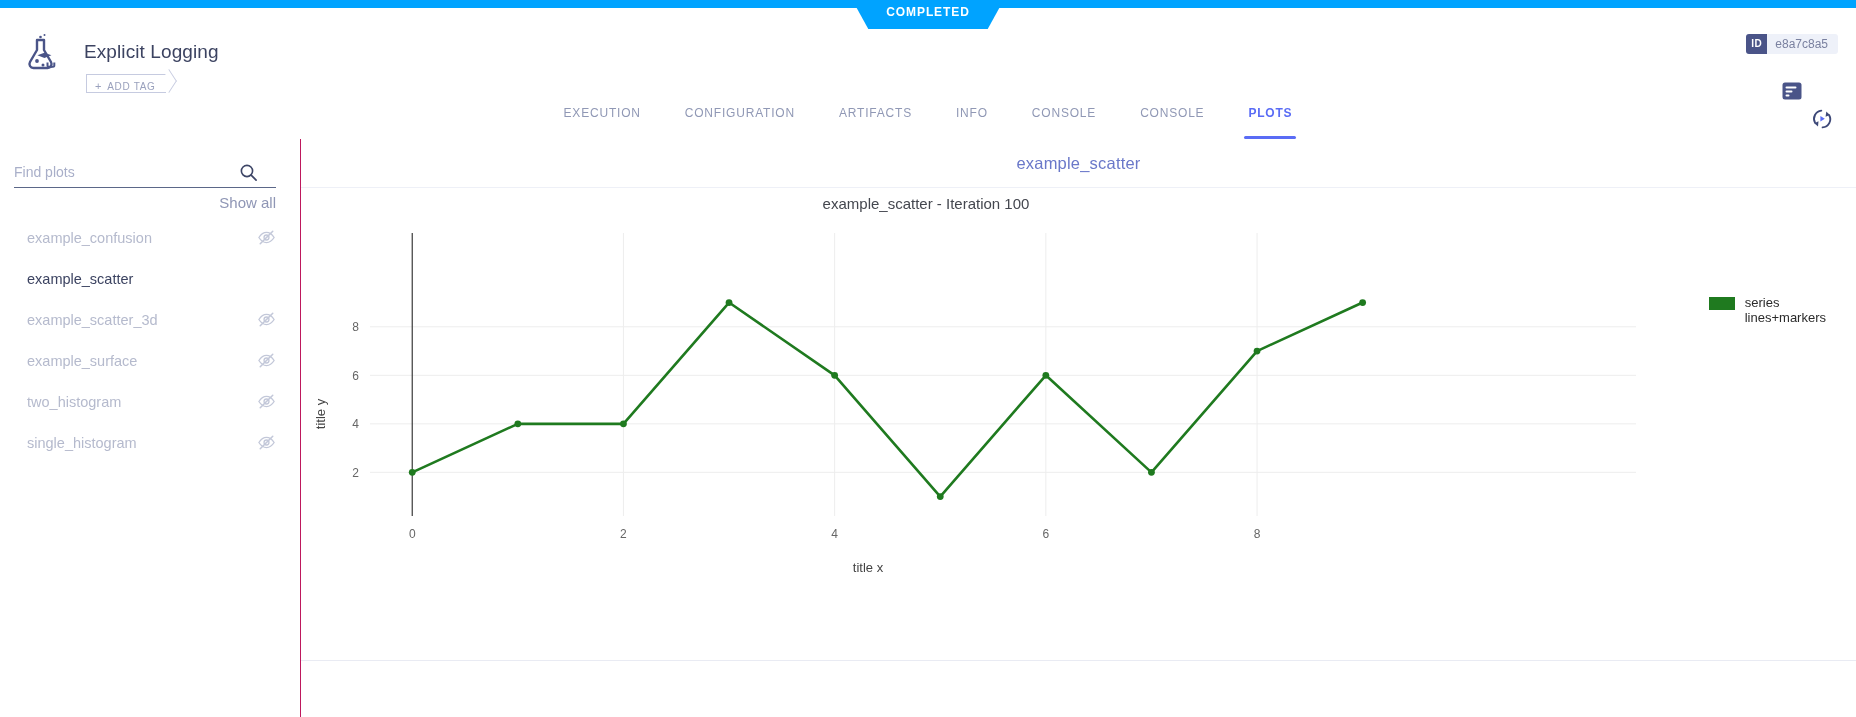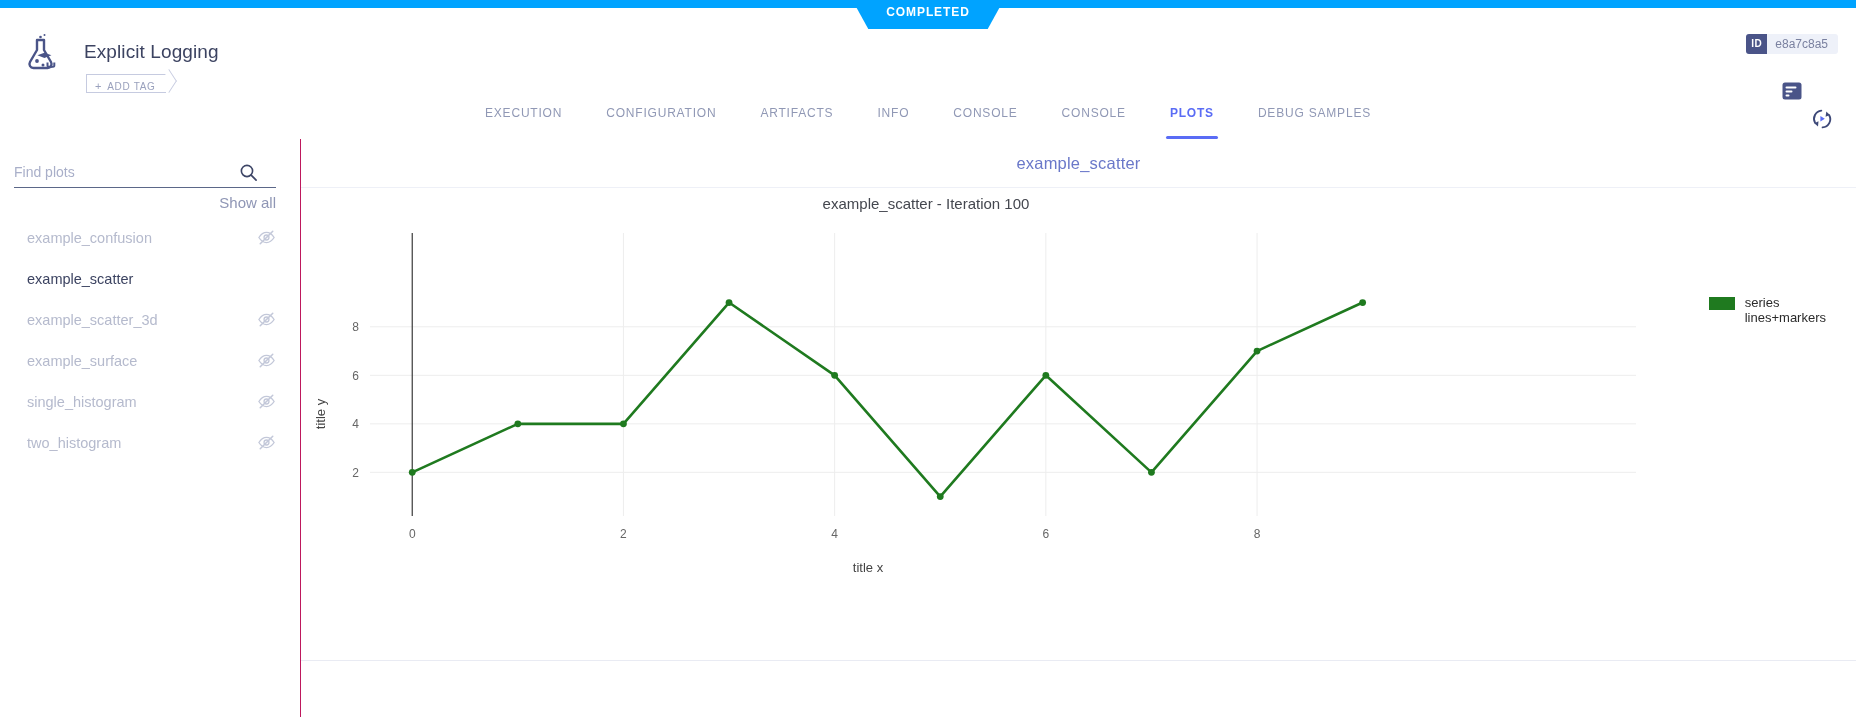--- a/index.html
+++ b/index.html
@@ -349,21 +349,20 @@
 
 <div class="tabbar">
   <div class="tabs">
     <div class="tab">EXECUTION</div>
     <div class="tab">CONFIGURATION</div>
     <div class="tab">ARTIFACTS</div>
     <div class="tab">INFO</div>
     <div class="tab">CONSOLE</div>
     <div class="tab">CONSOLE</div>
     <div class="tab active">PLOTS</div>
-    <div class="tab">DEBUG SAMPLES</div>
   </div>
   <span class="refresh-icon">
     <svg viewBox="0 0 24 24" width="24" height="24" fill="none">
       <path d="M19.2 8.2 A8.2 8.2 0 0 1 12.6 20.4" stroke="#3d4878" stroke-width="1.9" stroke-linecap="round"></path>
       <path d="M5.0 15.6 A8.2 8.2 0 0 1 11.3 3.6" stroke="#3d4878" stroke-width="1.9" stroke-linecap="round"></path>
       <path d="M16.3 4.4 l3.6 3.5 l-4.3 1.9 z" fill="#3d4878"></path>
       <path d="M8.0 19.6 l-3.7 -3.4 l4.2 -2.0 z" fill="#3d4878"></path>
       <path d="M10.4 9.1 l4.4 2.7 l-4.4 2.7 z" fill="#5a6cf5"></path>
     </svg>
   </span>
@@ -416,32 +415,32 @@
       <span class="eye-off">
         <svg viewBox="0 0 20 20" width="19" height="19" fill="none">
           <path d="M2 10 C4.4 6.2 7.1 4.6 10 4.6 C12.9 4.6 15.6 6.2 18 10 C15.6 13.8 12.9 15.4 10 15.4 C7.1 15.4 4.4 13.8 2 10 Z" stroke="currentColor" stroke-width="1.4"></path>
           <circle cx="10" cy="10" r="2.6" stroke="currentColor" stroke-width="1.4"></circle>
           <path d="M3.4 16.6 L16.6 3.4" stroke="currentColor" stroke-width="1.6" stroke-linecap="round"></path>
         </svg>
       </span>
     </div>
 
     <div class="plot-item">
-      <span class="name">single_histogram</span>
+      <span class="name">two_histogram</span>
       <span class="eye-off">
         <svg viewBox="0 0 20 20" width="19" height="19" fill="none">
           <path d="M2 10 C4.4 6.2 7.1 4.6 10 4.6 C12.9 4.6 15.6 6.2 18 10 C15.6 13.8 12.9 15.4 10 15.4 C7.1 15.4 4.4 13.8 2 10 Z" stroke="currentColor" stroke-width="1.4"></path>
           <circle cx="10" cy="10" r="2.6" stroke="currentColor" stroke-width="1.4"></circle>
           <path d="M3.4 16.6 L16.6 3.4" stroke="currentColor" stroke-width="1.6" stroke-linecap="round"></path>
         </svg>
       </span>
     </div>
 
     <div class="plot-item">
-      <span class="name">two_histogram</span>
+      <span class="name">single_histogram</span>
       <span class="eye-off">
         <svg viewBox="0 0 20 20" width="19" height="19" fill="none">
           <path d="M2 10 C4.4 6.2 7.1 4.6 10 4.6 C12.9 4.6 15.6 6.2 18 10 C15.6 13.8 12.9 15.4 10 15.4 C7.1 15.4 4.4 13.8 2 10 Z" stroke="currentColor" stroke-width="1.4"></path>
           <circle cx="10" cy="10" r="2.6" stroke="currentColor" stroke-width="1.4"></circle>
           <path d="M3.4 16.6 L16.6 3.4" stroke="currentColor" stroke-width="1.6" stroke-linecap="round"></path>
         </svg>
       </span>
     </div>
 
   </div>

